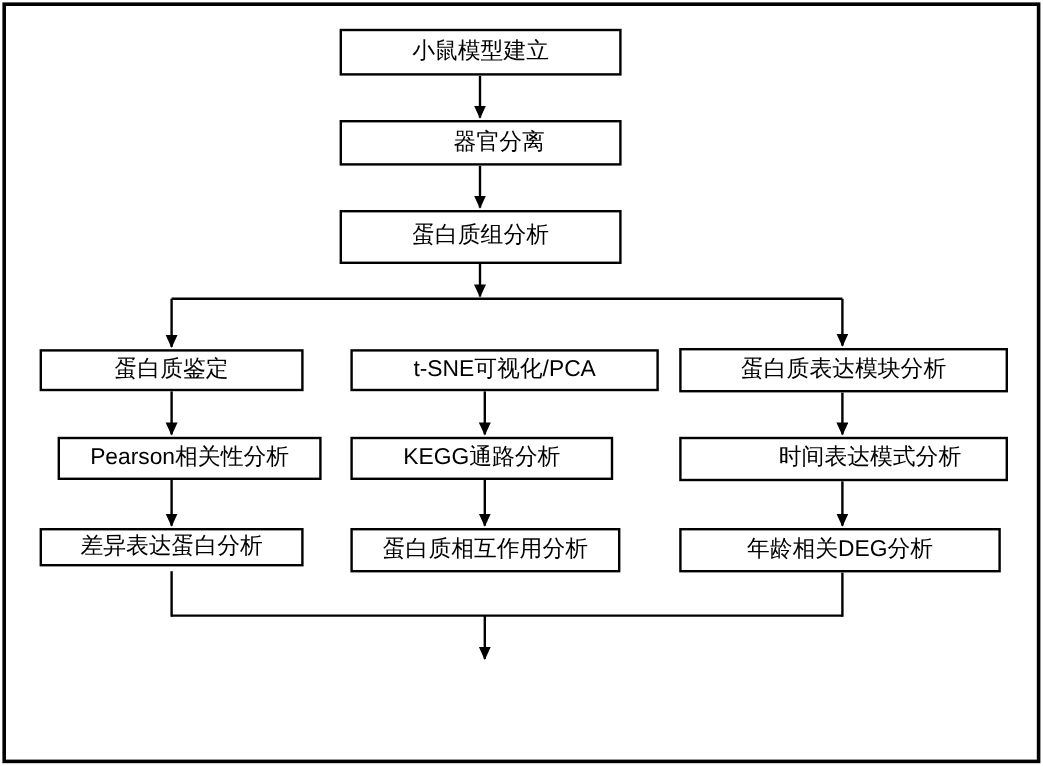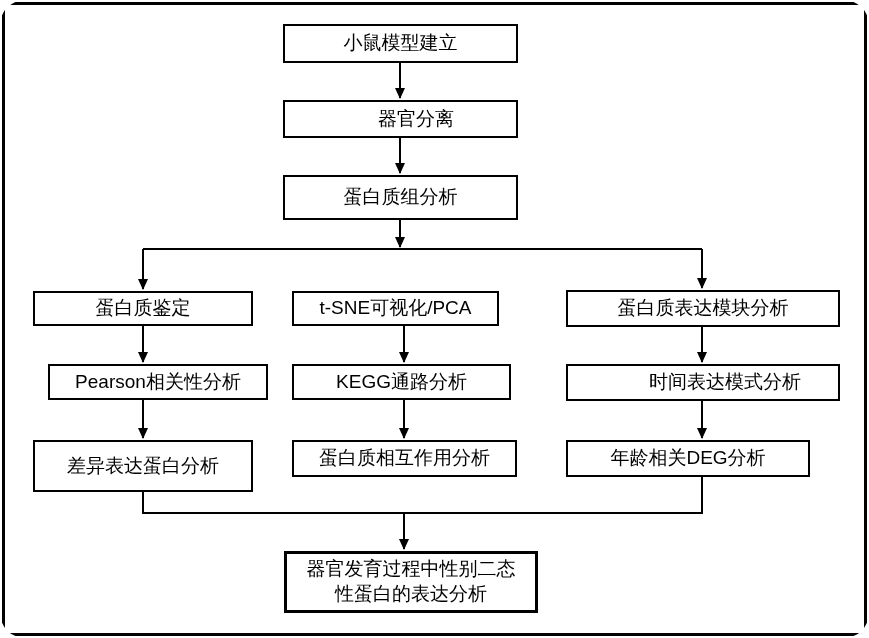--- a/index.html
+++ b/index.html
@@ -1,20 +1,19 @@
 <!DOCTYPE html>
 <html><head>
 <meta charset="utf-8">
 <style>
   html,body { margin:0; padding:0; background:#ffffff; }
   #canvas {
     position:relative; width:869px; height:638px;
     background:#ffffff; overflow:hidden;
     font-family:"Liberation Sans", sans-serif;
-    border-radius:25px;
   }
   .frame {
     position:absolute; inset:2px; border:3px solid #000000;
     pointer-events:none;
   }
   .node {
     position:absolute; box-sizing:border-box;
     background:#ffffff; border:2px solid #000000;
     display:flex; align-items:center; justify-content:center;
     font-size:19px; color:#000000; text-align:center;
@@ -26,27 +25,27 @@
   .node.final .wrap {
     display:inline-block; max-width:212px;
   }
   svg.connectors { position:absolute; left:0; top:0; }
   
   #n-main-0 { left:283px; top:24px;  width:235px; height:39px; }
   #n-main-1 { left:283px; top:100px; width:235px; height:38px;padding-left:31px; }
   #n-main-2 { left:283px; top:175px; width:235px; height:45px; }
   #n-left-0   { left:33px;  top:291px; width:220px; height:35px; }
   #n-left-1   { left:48px;  top:364px; width:220px; height:36px; }
-  #n-left-2   { left:33px;  top:440px; width:220px; height:52px; }
-  #n-middle-0 { left:292px; top:291px; width:207px; height:35px; }
+  #n-left-2   { left:33px;  top:440px; width:220px; height:32px; }
+  #n-middle-0 { left:292px; top:291px; width:257px; height:35px; }
   #n-middle-1 { left:292px; top:364px; width:219px; height:36px; }
   #n-middle-2 { left:292px; top:440px; width:225px; height:37px; }
   #n-right-0  { left:566px; top:290px; width:274px; height:37px; }
   #n-right-1  { left:566px; top:364px; width:274px; height:37px;padding-left:44px; }
-  #n-right-2  { left:566px; top:440px; width:244px; height:37px; }
+  #n-right-2  { left:566px; top:440px; width:268px; height:37px; }
   #n-final    { left:284px; top:551px; width:254px; height:62px; }
 </style>
 </head>
 <body>
 
 <div id="canvas">
 
   <svg class="connectors" width="869" height="638" viewBox="0 0 869 638">
     <defs>
       <marker id="arrow" markerUnits="userSpaceOnUse" markerWidth="14" markerHeight="12" refX="10" refY="5" orient="auto">
@@ -86,18 +85,15 @@
   <div class="node" id="n-left-2">差异表达蛋白分析</div>
 
   <div class="node" id="n-middle-0">t-SNE可视化/PCA</div>
   <div class="node" id="n-middle-1">KEGG通路分析</div>
   <div class="node" id="n-middle-2">蛋白质相互作用分析</div>
 
   <div class="node" id="n-right-0">蛋白质表达模块分析</div>
   <div class="node" id="n-right-1">时间表达模式分析</div>
   <div class="node" id="n-right-2">年龄相关DEG分析</div>
 
-  <div class="node final" id="n-final">
-    <span class="wrap">器官发育过程中性别二态性蛋白的表达分析</span>
-  </div>
 
   <div class="frame"></div>
 </div>
 
 </body></html>

